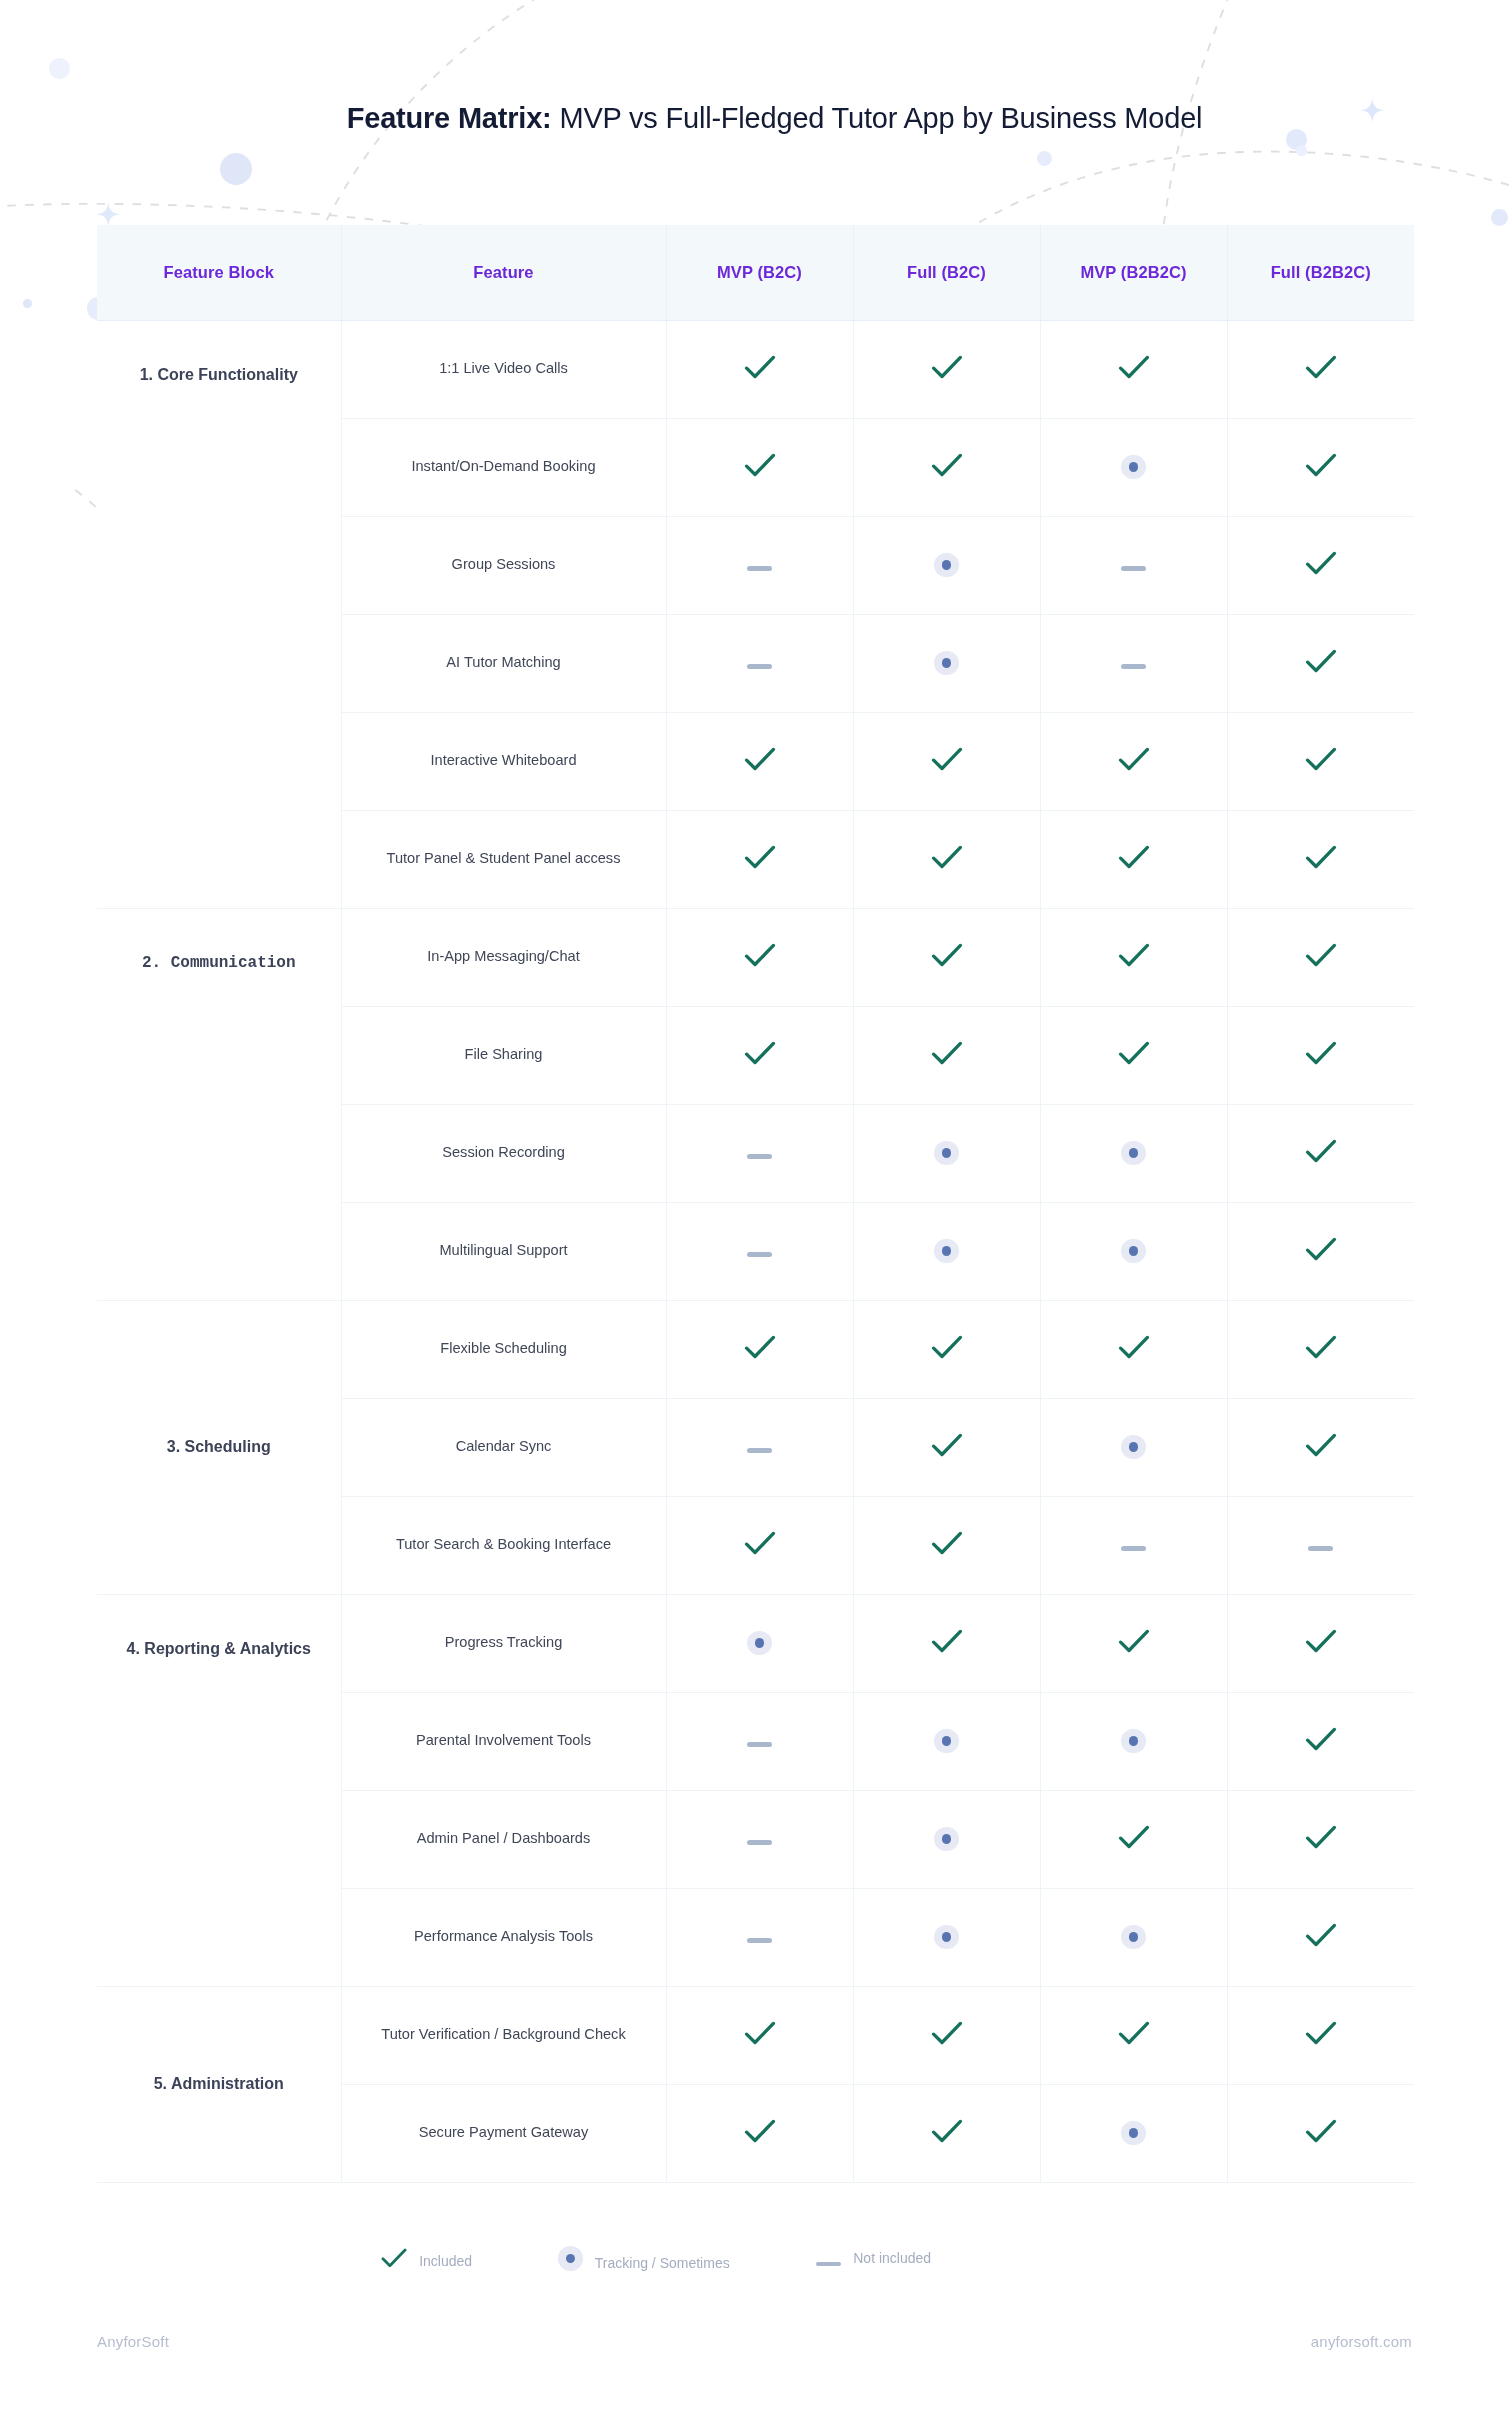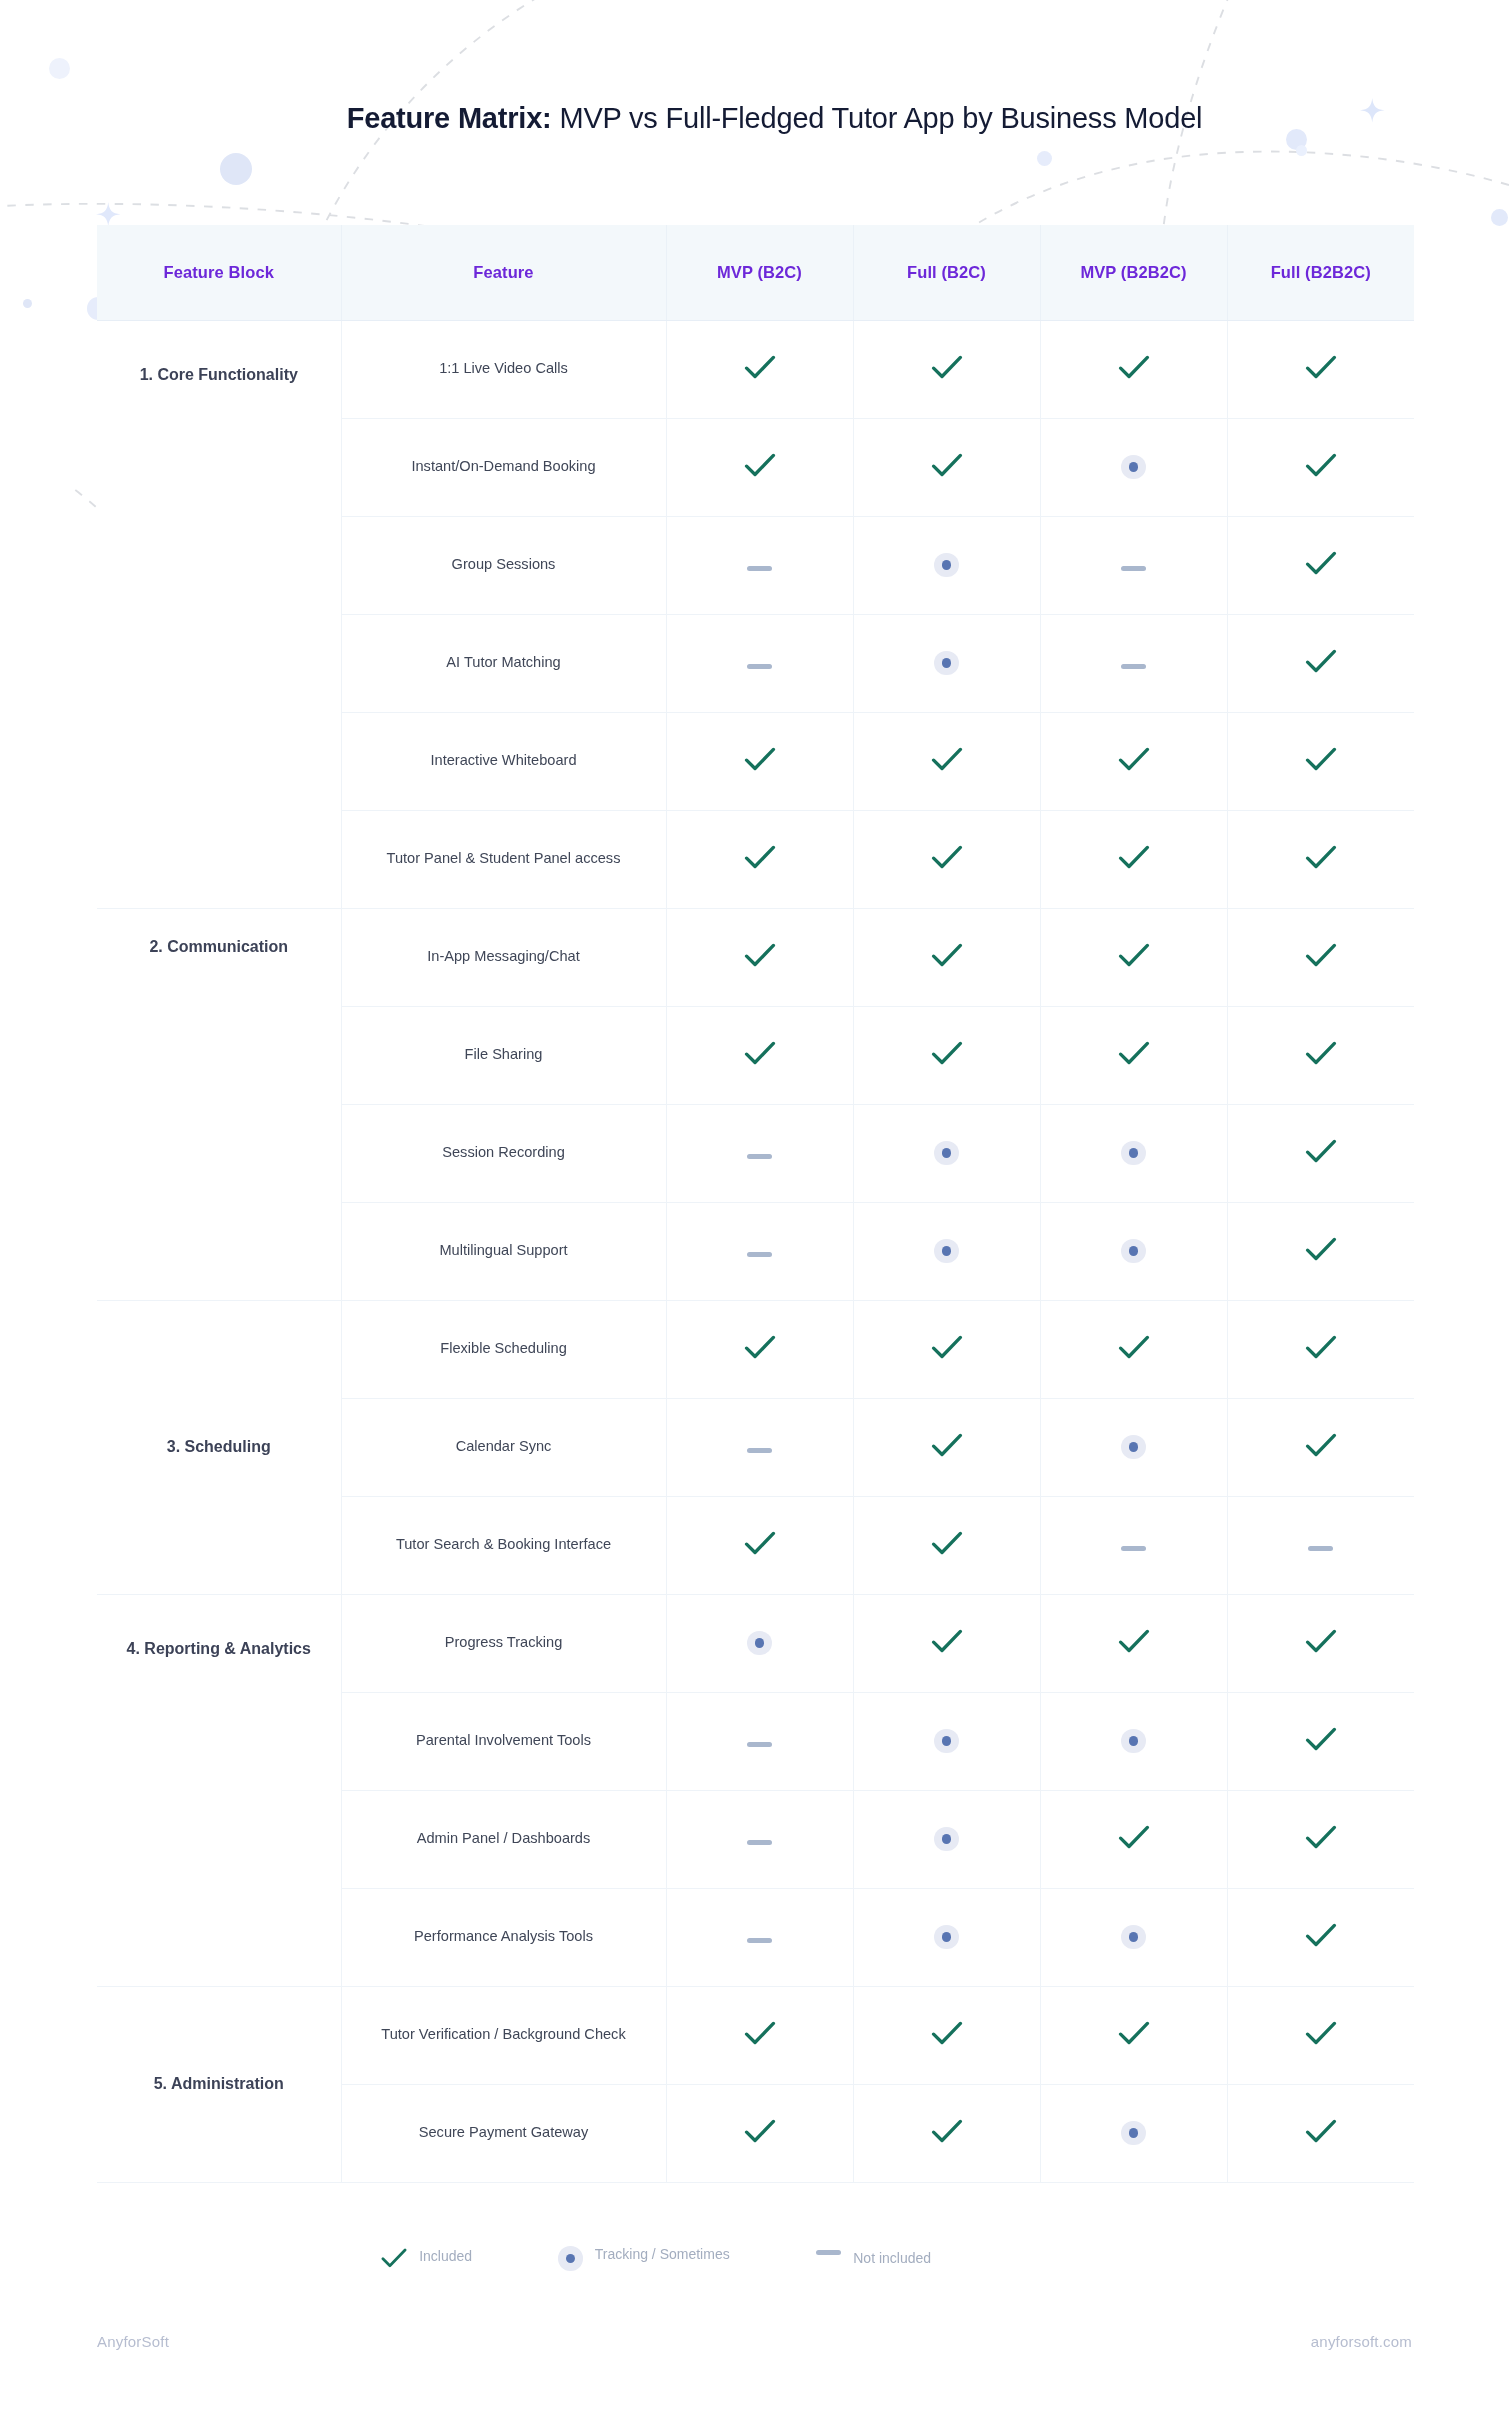--- a/index.html
+++ b/index.html
@@ -144,21 +144,21 @@
     left: 97px;
     top: 2246px;
     width: 1315px;
     display: flex;
     align-items: center;
     z-index: 3;
     padding-left: 284px;
   }
   .legend-item {
     display: flex;
-    align-items: flex-start;
+    align-items: flex-end;
     gap: 12.2px;
     margin-right: 86px;
   }
   .legend-item span.lbl {
     font-size: 14px;
     color: #a3adbf;
     white-space: nowrap;
   }
 
   
@@ -316,21 +316,21 @@
                   <path d="M2.5 14.2 L11.6 23.2 L31.5 2.6" fill="none" stroke="#15715c" stroke-width="3.6" stroke-linecap="round" stroke-linejoin="round"></path>
                 </svg></span></td>
             <td><span class="glyph check-ico"><svg width="32" height="25" viewBox="0 0 34 27">
                   <path d="M2.5 14.2 L11.6 23.2 L31.5 2.6" fill="none" stroke="#15715c" stroke-width="3.6" stroke-linecap="round" stroke-linejoin="round"></path>
                 </svg></span></td>
             <td><span class="glyph check-ico"><svg width="32" height="25" viewBox="0 0 34 27">
                   <path d="M2.5 14.2 L11.6 23.2 L31.5 2.6" fill="none" stroke="#15715c" stroke-width="3.6" stroke-linecap="round" stroke-linejoin="round"></path>
                 </svg></span></td>
           </tr>
           <tr>
-            <td class="block-cell" rowspan="4" style="vertical-align: top; padding-top: 27px;">2. Communication</td>
+            <td class="block-cell" rowspan="4" style="vertical-align: top; padding-top: 43px; font-family: Liberation Mono, monospace;">2. Communication</td>
             <td class="feature-cell">In-App Messaging/Chat</td>
             <td><span class="glyph check-ico"><svg width="32" height="25" viewBox="0 0 34 27">
                   <path d="M2.5 14.2 L11.6 23.2 L31.5 2.6" fill="none" stroke="#15715c" stroke-width="3.6" stroke-linecap="round" stroke-linejoin="round"></path>
                 </svg></span></td>
             <td><span class="glyph check-ico"><svg width="32" height="25" viewBox="0 0 34 27">
                   <path d="M2.5 14.2 L11.6 23.2 L31.5 2.6" fill="none" stroke="#15715c" stroke-width="3.6" stroke-linecap="round" stroke-linejoin="round"></path>
                 </svg></span></td>
             <td><span class="glyph check-ico"><svg width="32" height="25" viewBox="0 0 34 27">
                   <path d="M2.5 14.2 L11.6 23.2 L31.5 2.6" fill="none" stroke="#15715c" stroke-width="3.6" stroke-linecap="round" stroke-linejoin="round"></path>
                 </svg></span></td>

